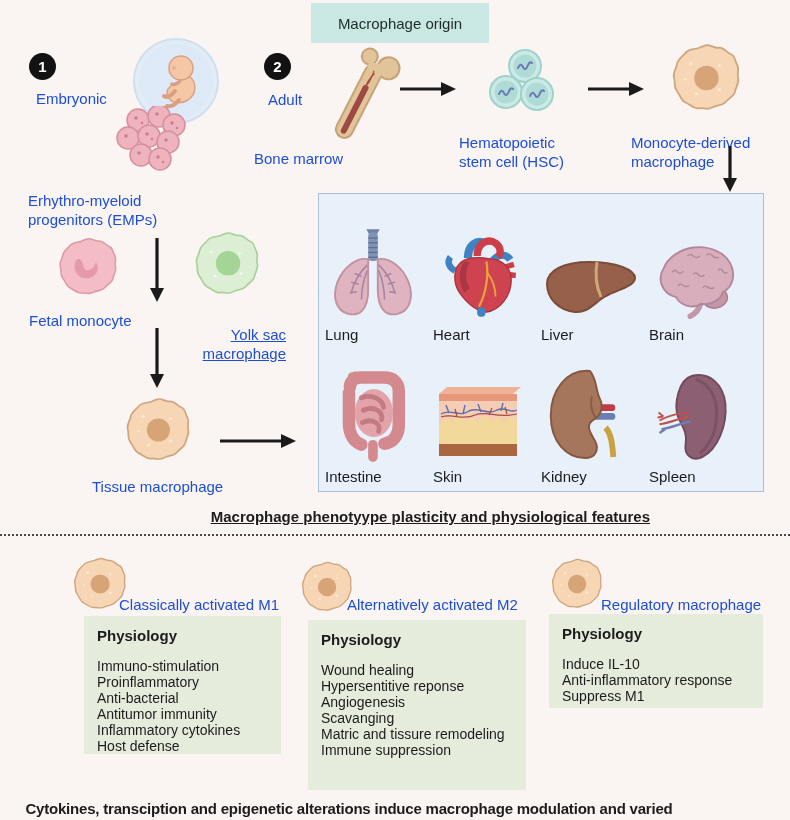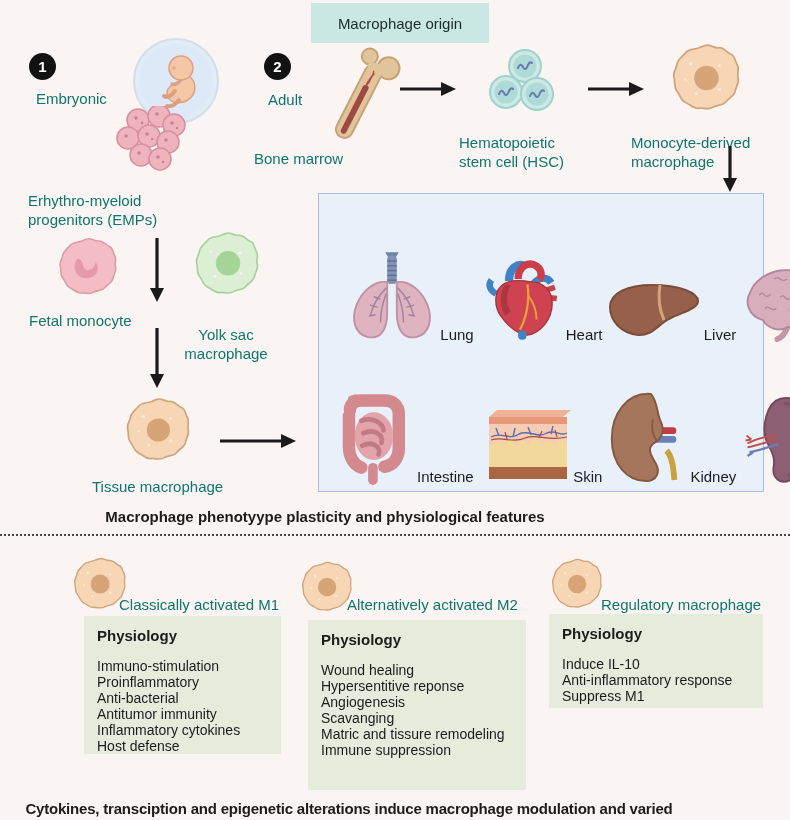--- a/index.html
+++ b/index.html
@@ -4,40 +4,40 @@
 <style>
   * { margin:0; padding:0; box-sizing:border-box; }
   html,body { background:#faf5f2; }
   .canvas {
     position:relative; width:790px; height:820px;
     background:#faf5f2; overflow:hidden;
     font-family:"Liberation Sans", sans-serif;
     color:#1c1c1c;
   }
   .abs { position:absolute; }
-  .lbl { font-size:15px; line-height:1.25; color:#0f766e; }
+  .lbl { font-size:15px; line-height:1.25; color:#1d4ed8; }
   .ml  { white-space:pre-line;margin-top:16px; }
-  .ctr { text-align:center; }
+  .ctr { text-align:right;text-decoration:underline; }
   .title-box {
     left:311px; top:3px; width:178px; height:40px;
     background:#c9e7e3; display:flex; align-items:center; justify-content:center;
     font-size:15px; color:#1d2b29;
   }
   .badge {
     width:27px; height:27px; border-radius:50%; background:#121212;
     color:#fff; font-weight:bold; font-size:15px;
     display:flex; align-items:center; justify-content:center;
   }
   .organ-panel {
     left:318px; top:193px; width:446px; height:299px;
     background:#e8f1fa; border:1.5px solid #a9bedd;
     display:grid; grid-template-columns:repeat(4,1fr);
     grid-template-rows:1fr 1fr; padding:10px 6px 6px 6px; row-gap:4px;
   }
-  .organ-cell { display:flex; flex-direction:row; align-items:flex-end; justify-content:flex-end; }
+  .organ-cell { display:flex; flex-direction:column; align-items:flex-start; justify-content:flex-end; }
   .organ-icon { height:96px; display:flex; align-items:flex-end; justify-content:center; }
   .organ-label { font-size:15px; margin-top:6px; }
   .caption { font-weight:bold; font-size:15px; }
   .dotted-sep { left:0; top:534px; width:790px; border-top:2px dotted #4a4a4a; height:0; }
   .pbox {
     background:#e5ecdc; font-size:14px; line-height:16px;
     padding:12px 8px 8px 13px;
   }
   .pbox .ph { font-weight:bold; font-size:15px; margin-bottom:14px; }
   .pbox li { list-style:none; }

